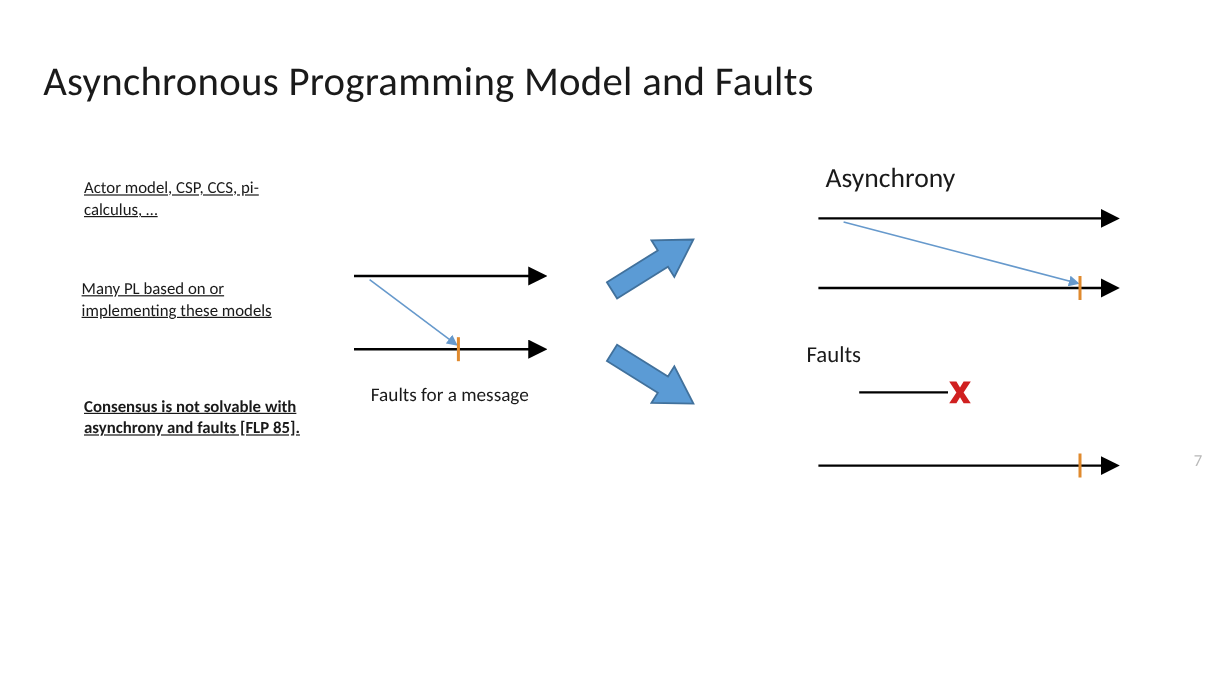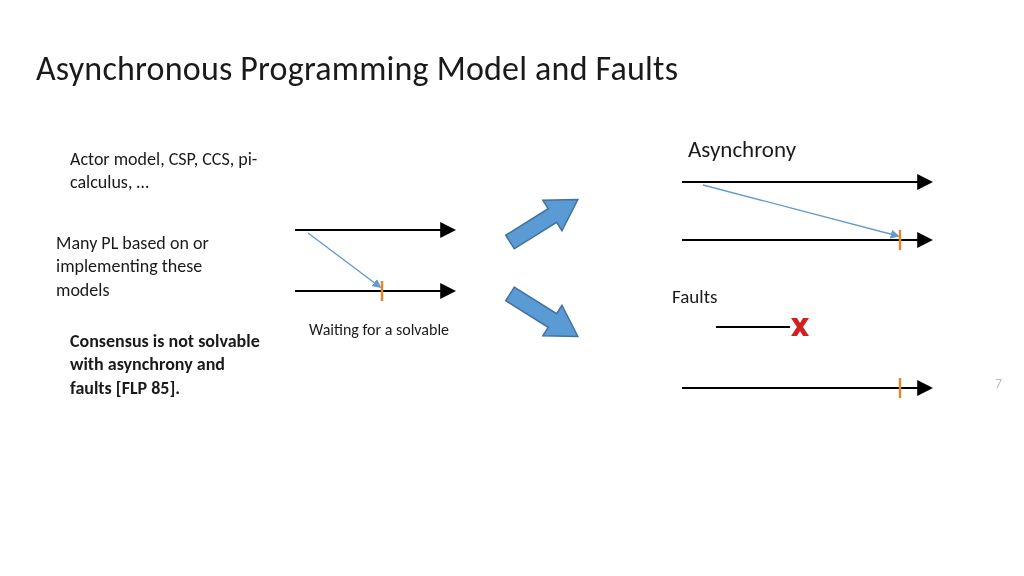--- a/index.html
+++ b/index.html
@@ -19,32 +19,33 @@
   }
   .title {
     position: absolute;
     left: 36px;
     top: 48px;
     font-size: 34px;
     font-weight: 400;
     letter-spacing: 0.2px;
   }
   .body-text {
-    font-size: 18px;
+    font-size: 14px;
     line-height: 1.3;
+    text-decoration: underline;
   }
   .models {
     position: absolute;
     left: 70px;
     top: 148px;
     width: 190px;
   }
   .pls {
     position: absolute;
-    left: 56px;
+    left: 68px;
     top: 232px;
     width: 190px;
   }
   .consensus {
     position: absolute;
     left: 70px;
     top: 330px;
     width: 200px;
     font-weight: 700;
   }
@@ -86,21 +87,21 @@
 <body>
 
 <div class="slide">
 
   <div class="title">Asynchronous Programming Model and Faults</div>
 
   <div class="body-text models">Actor model, CSP, CCS, pi-calculus, …</div>
   <div class="body-text pls">Many PL based on or implementing these models</div>
   <div class="body-text consensus">Consensus is not solvable with asynchrony and faults [FLP 85].</div>
 
-  <div class="waiting">Waiting for a solvable</div>
+  <div class="waiting">Faults for a message</div>
   <div class="async-label">Asynchrony</div>
   <div class="fault-label">Faults</div>
 
   <div class="page-number">7</div>
 
   <svg class="diagram">
     <defs>
       <marker id="ah-black" viewBox="0 0 10 10" refX="8" refY="5" markerWidth="8" markerHeight="8" orient="auto-start-reverse">
         <path d="M 0 0 L 10 5 L 0 10 z" fill="#000"></path>
       </marker>

